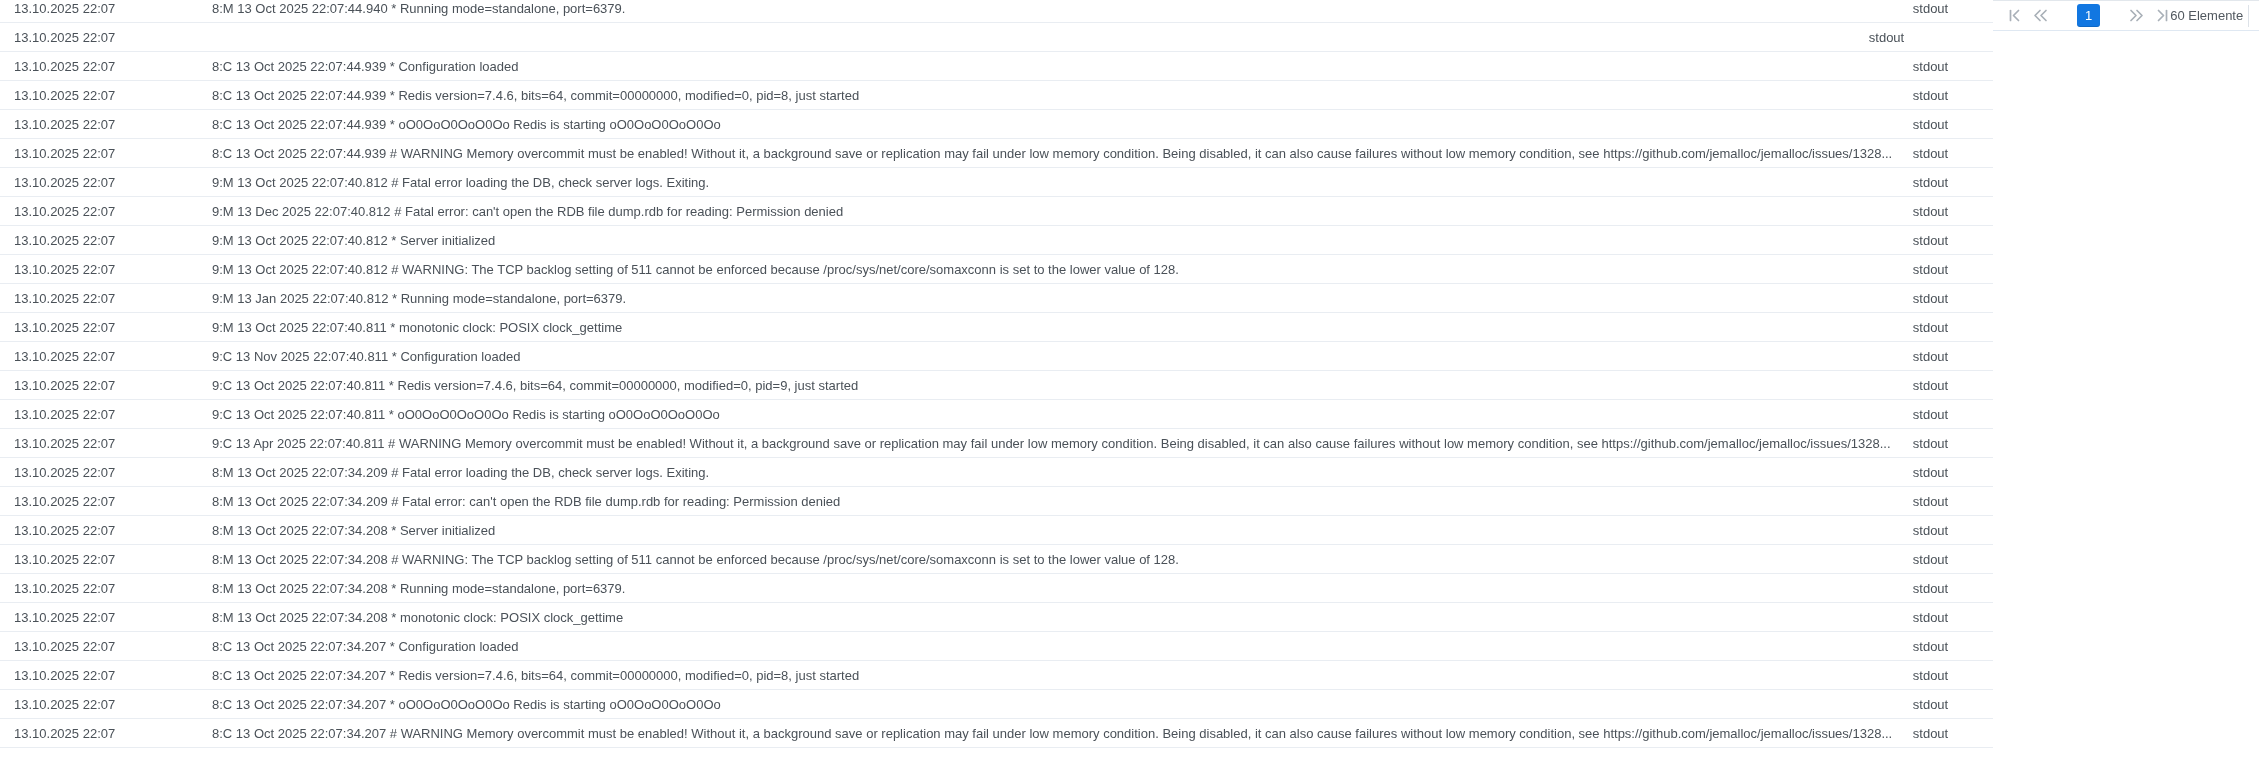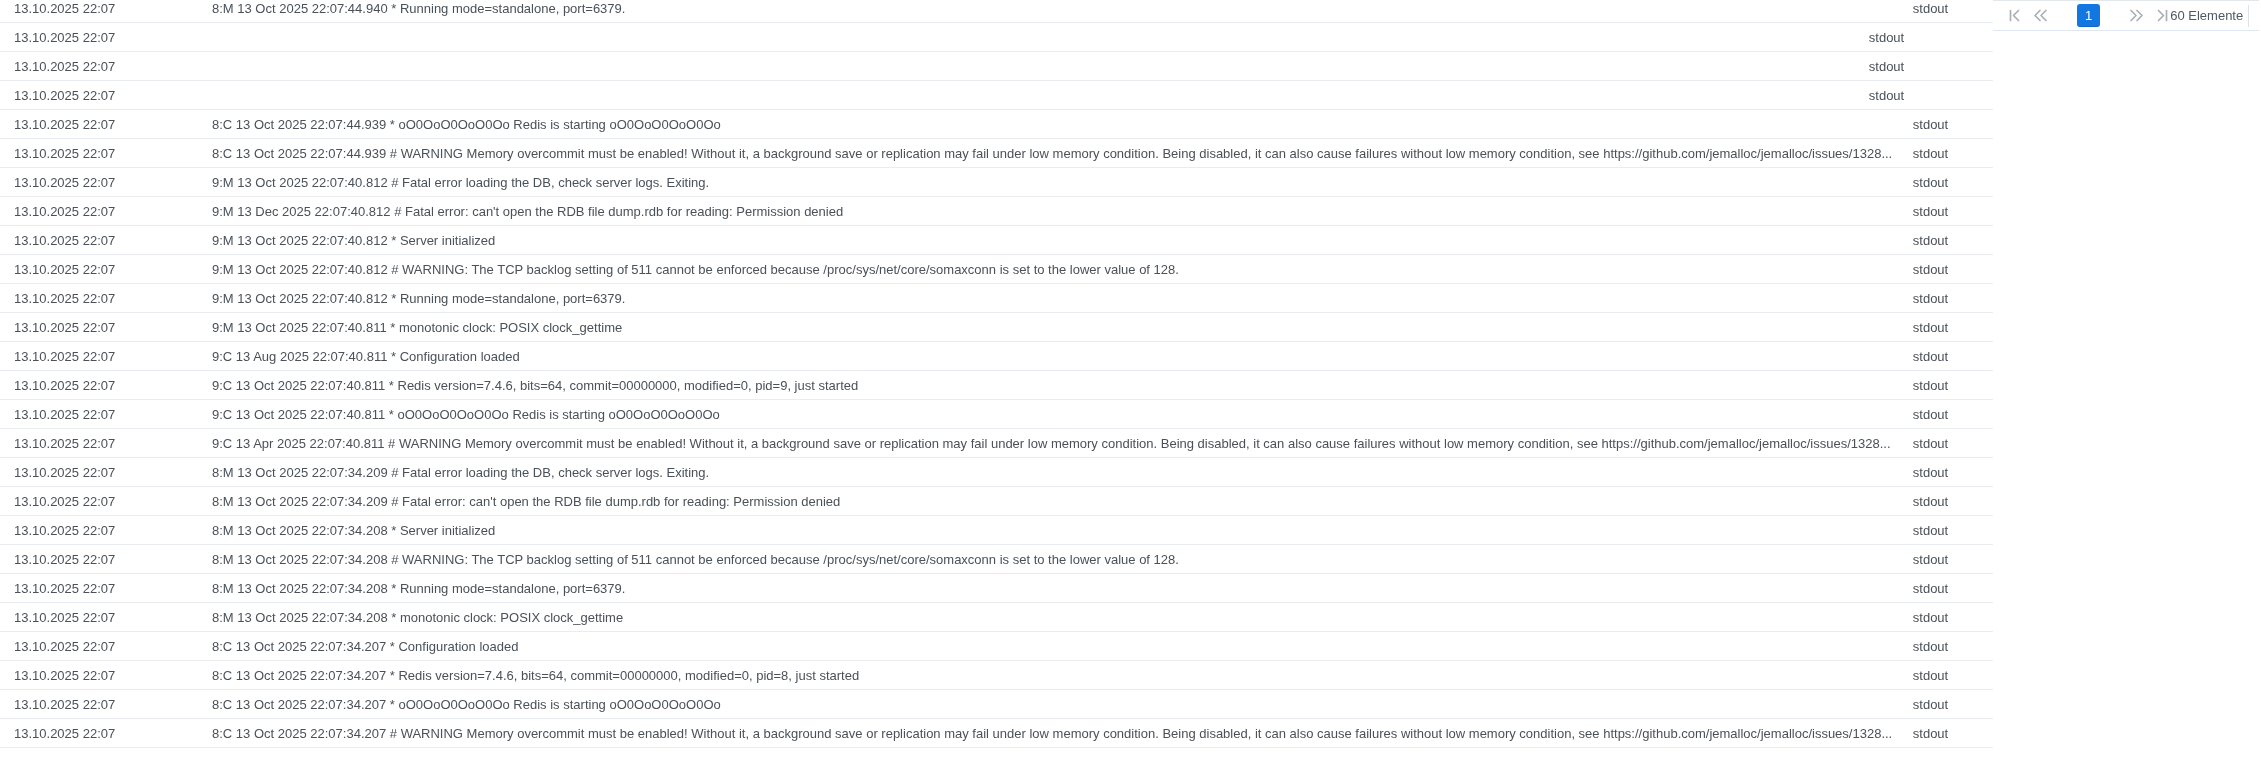--- a/index.html
+++ b/index.html
@@ -77,25 +77,27 @@
           <span class="cell-source">stdout</span>
         </div>
 
         <div class="log-row">
           <span class="cell-time">13.10.2025 22:07</span>
           <span class="cell-source">stdout</span>
         </div>
 
         <div class="log-row">
           <span class="cell-time">13.10.2025 22:07</span>
-          <span class="cell-source">stdout</span>
-        </div>
-
-        <div class="log-row">
-          <span class="cell-time">13.10.2025 22:07</span>
+          <span class="cell-message">8:C 13 Oct 2025 22:07:44.939 * Configuration loaded</span>
+          <span class="cell-source">stdout</span>
+        </div>
+
+        <div class="log-row">
+          <span class="cell-time">13.10.2025 22:07</span>
+          <span class="cell-message">8:C 13 Oct 2025 22:07:44.939 * Redis version=7.4.6, bits=64, commit=00000000, modified=0, pid=8, just started</span>
           <span class="cell-source">stdout</span>
         </div>
 
         <div class="log-row">
           <span class="cell-time">13.10.2025 22:07</span>
           <span class="cell-message">8:C 13 Oct 2025 22:07:44.939 * oO0OoO0OoO0Oo Redis is starting oO0OoO0OoO0Oo</span>
           <span class="cell-source">stdout</span>
         </div>
 
         <div class="log-row">
@@ -123,33 +125,33 @@
         </div>
 
         <div class="log-row">
           <span class="cell-time">13.10.2025 22:07</span>
           <span class="cell-message">9:M 13 Oct 2025 22:07:40.812 # WARNING: The TCP backlog setting of 511 cannot be enforced because /proc/sys/net/core/somaxconn is set to the lower value of 128.</span>
           <span class="cell-source">stdout</span>
         </div>
 
         <div class="log-row">
           <span class="cell-time">13.10.2025 22:07</span>
-          <span class="cell-message">9:M 13 Oct 2025 22:07:40.812 * Running mode=standalone, port=6379.</span>
+          <span class="cell-message">9:M 13 Jan 2025 22:07:40.812 * Running mode=standalone, port=6379.</span>
           <span class="cell-source">stdout</span>
         </div>
 
         <div class="log-row">
           <span class="cell-time">13.10.2025 22:07</span>
           <span class="cell-message">9:M 13 Oct 2025 22:07:40.811 * monotonic clock: POSIX clock_gettime</span>
           <span class="cell-source">stdout</span>
         </div>
 
         <div class="log-row">
           <span class="cell-time">13.10.2025 22:07</span>
-          <span class="cell-message">9:C 13 Aug 2025 22:07:40.811 * Configuration loaded</span>
+          <span class="cell-message">9:C 13 Nov 2025 22:07:40.811 * Configuration loaded</span>
           <span class="cell-source">stdout</span>
         </div>
 
         <div class="log-row">
           <span class="cell-time">13.10.2025 22:07</span>
           <span class="cell-message">9:C 13 Oct 2025 22:07:40.811 * Redis version=7.4.6, bits=64, commit=00000000, modified=0, pid=9, just started</span>
           <span class="cell-source">stdout</span>
         </div>
 
         <div class="log-row">

